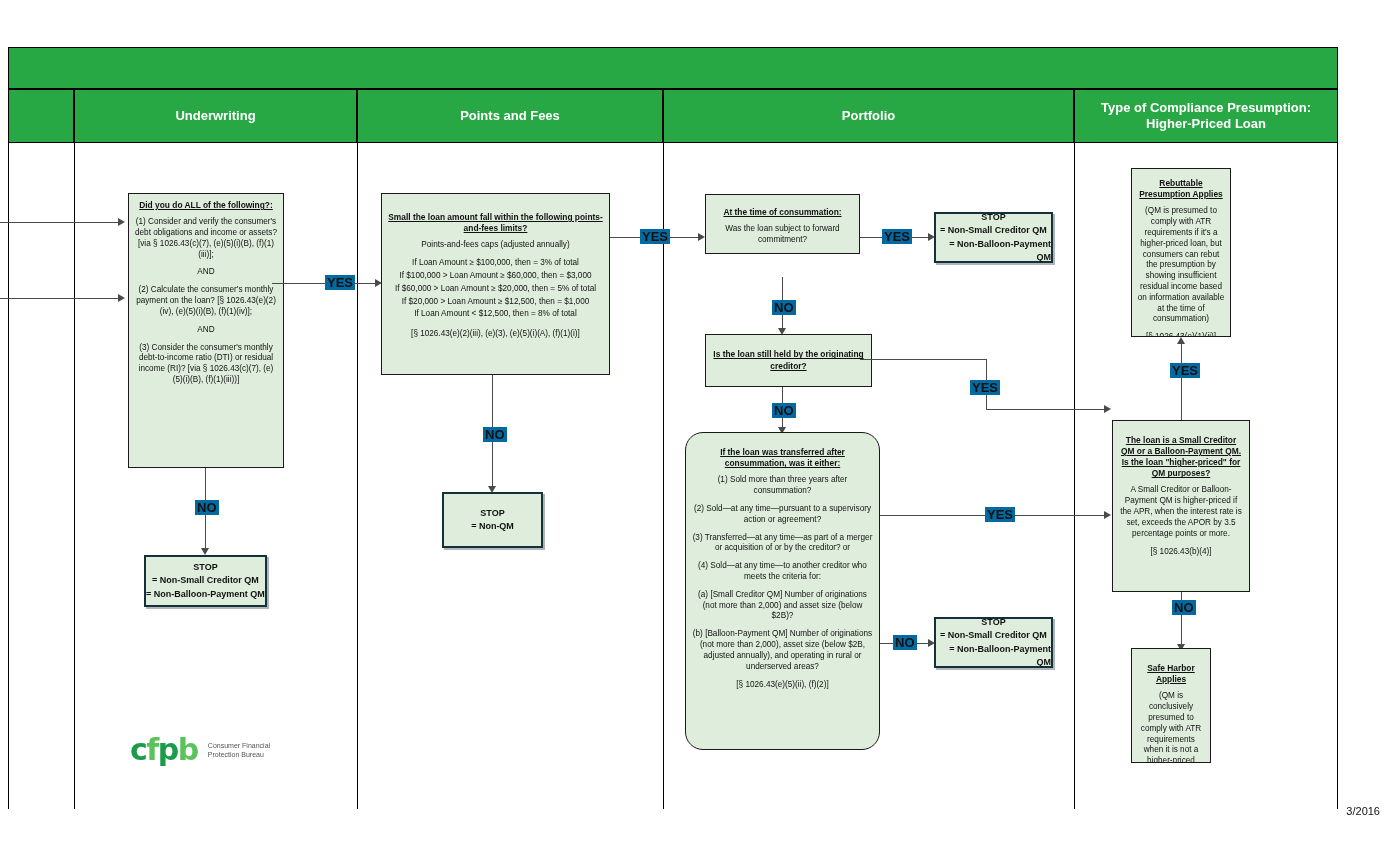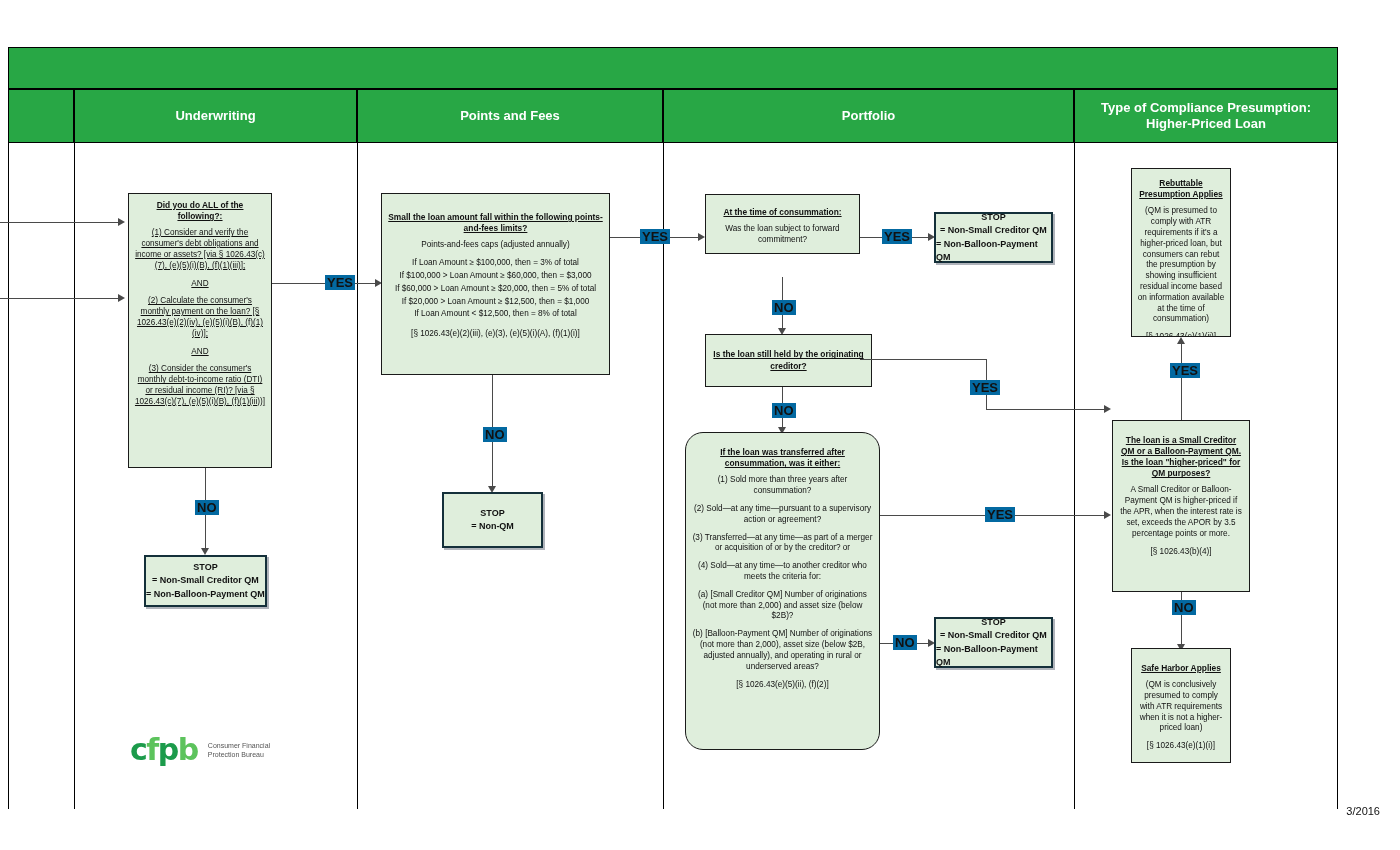--- a/index.html
+++ b/index.html
@@ -85,21 +85,21 @@
 
   
   .stopbox {
     position: absolute;
     background: #dfeedc;
     border: 2px solid #14303a;
     box-sizing: border-box;
     font-size: 9px;
     font-weight: bold;
     color: #111;
-    text-align: left;
+    text-align: right;
     display: flex;
     flex-direction: column;
     align-items: center;
     justify-content: center;
     line-height: 1.45;
     box-shadow: 2px 2px 0 rgba(30,40,60,0.35);
   }
 
   
   .hline { position: absolute; height: 1px; background: #4a4a4a; }
@@ -176,21 +176,21 @@
   <div class="col-line" style="left:357px;"></div>
   <div class="col-line" style="left:663px;"></div>
   <div class="col-line" style="left:1074px;"></div>
   <div class="body-right-line"></div>
 
   <div class="hline" style="left:0px;top:222px;width:118px;"></div>
   <div class="arrow-r" style="left:118px;top:218px;"></div>
   <div class="hline" style="left:0px;top:298px;width:118px;"></div>
   <div class="arrow-r" style="left:118px;top:294px;"></div>
 
-  <div class="box" style="left:128px;top:193px;width:144px;height:275px;text-decoration:underline;">
+  <div class="box" style="left:128px;top:193px;width:156px;height:275px;">
     <span class="ttl">Did you do ALL of the following?:</span>
     <p>(1) Consider and verify the consumer's debt obligations and income or assets? [via § 1026.43(c)(7), (e)(5)(i)(B), (f)(1)(iii)];</p>
     <p>AND</p>
     <p>(2) Calculate the consumer's monthly payment on the loan? [§ 1026.43(e)(2)(iv), (e)(5)(i)(B), (f)(1)(iv)];</p>
     <p>AND</p>
     <p>(3) Consider the consumer's monthly debt-to-income ratio (DTI) or residual income (RI)? [via § 1026.43(c)(7), (e)(5)(i)(B), (f)(1)(iii))]</p>
   </div>
 
   <div class="vline" style="left:205px;top:468px;height:80px;"></div>
   <div class="arrow-d" style="left:201px;top:548px;"></div>
@@ -302,21 +302,21 @@
   <div class="box" style="left:1112px;top:420px;width:138px;height:172px;padding-top:14px;">
     <span class="ttl">The loan is a Small Creditor QM or a Balloon-Payment QM. Is the loan "higher-priced" for QM purposes?</span>
     <p>A Small Creditor or Balloon-Payment QM is higher-priced if the APR, when the interest rate is set, exceeds the APOR by 3.5 percentage points or more.</p>
     <p>[§ 1026.43(b)(4)]</p>
   </div>
 
   <div class="vline" style="left:1181px;top:592px;height:52px;"></div>
   <div class="arrow-d" style="left:1177px;top:644px;"></div>
   <div class="lbl" style="left:1172px;top:600px;">NO</div>
 
-  <div class="box" style="left:1131px;top:648px;width:100px;height:115px;padding-top:14px;">
+  <div class="box" style="left:1131px;top:648px;width:80px;height:115px;padding-top:14px;">
     <span class="ttl">Safe Harbor Applies</span>
     <p>(QM is conclusively presumed to comply with ATR requirements when it is not a higher-priced loan)</p>
     <p>[§ 1026.43(e)(1)(i)]</p>
   </div>
 
   <div class="logo-wrap">
     <span class="logo-c lg-dark">c</span>
     <span class="logo-c lg-light">f</span>
     <span class="logo-c lg-dark">p</span>
     <span class="logo-c lg-light">b</span>

